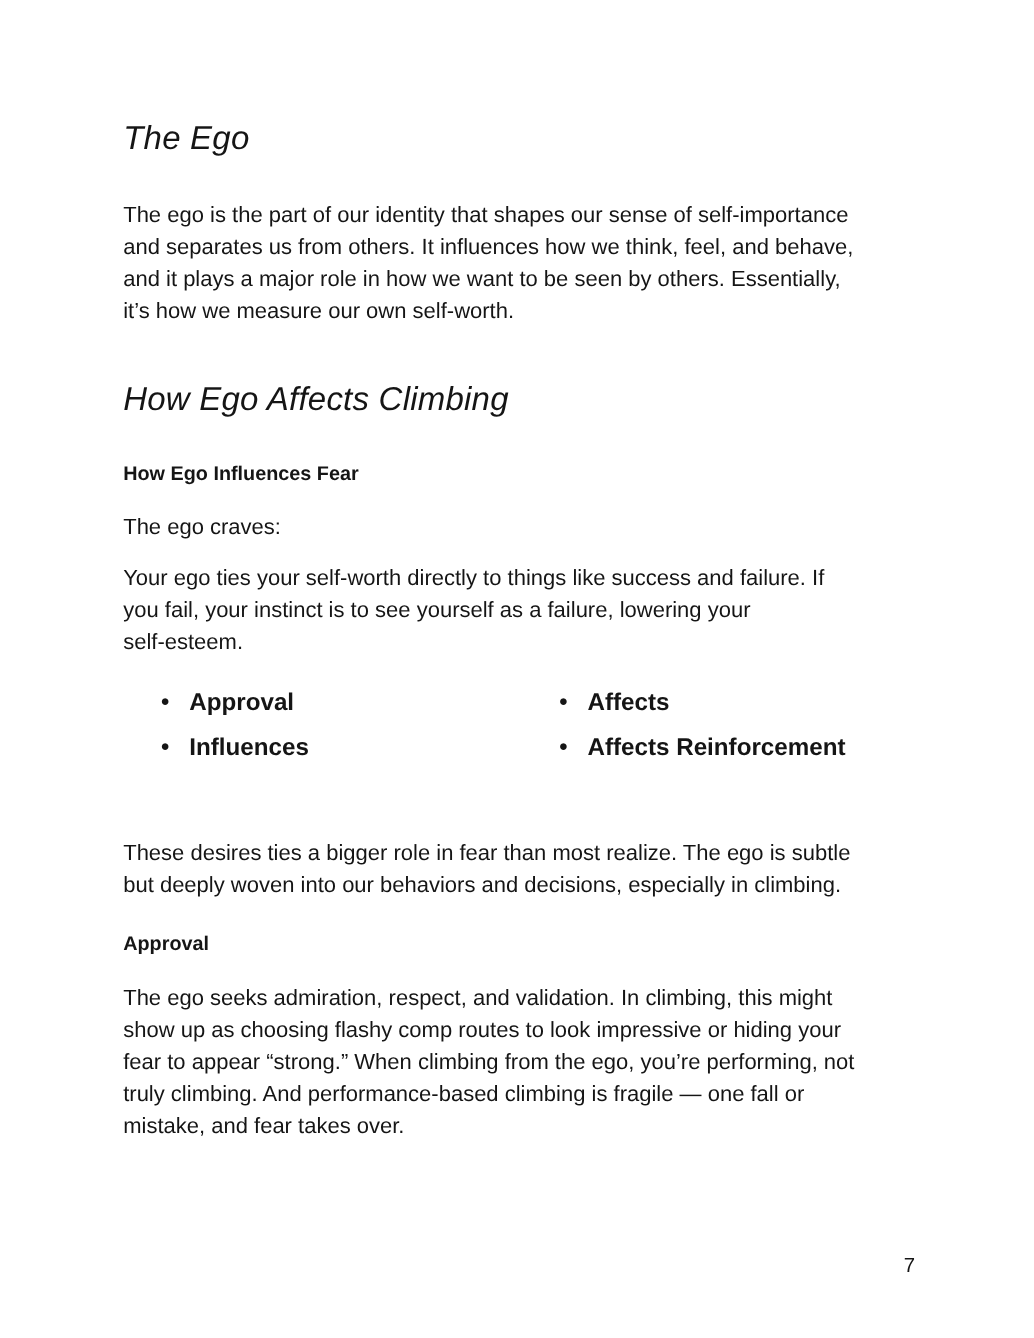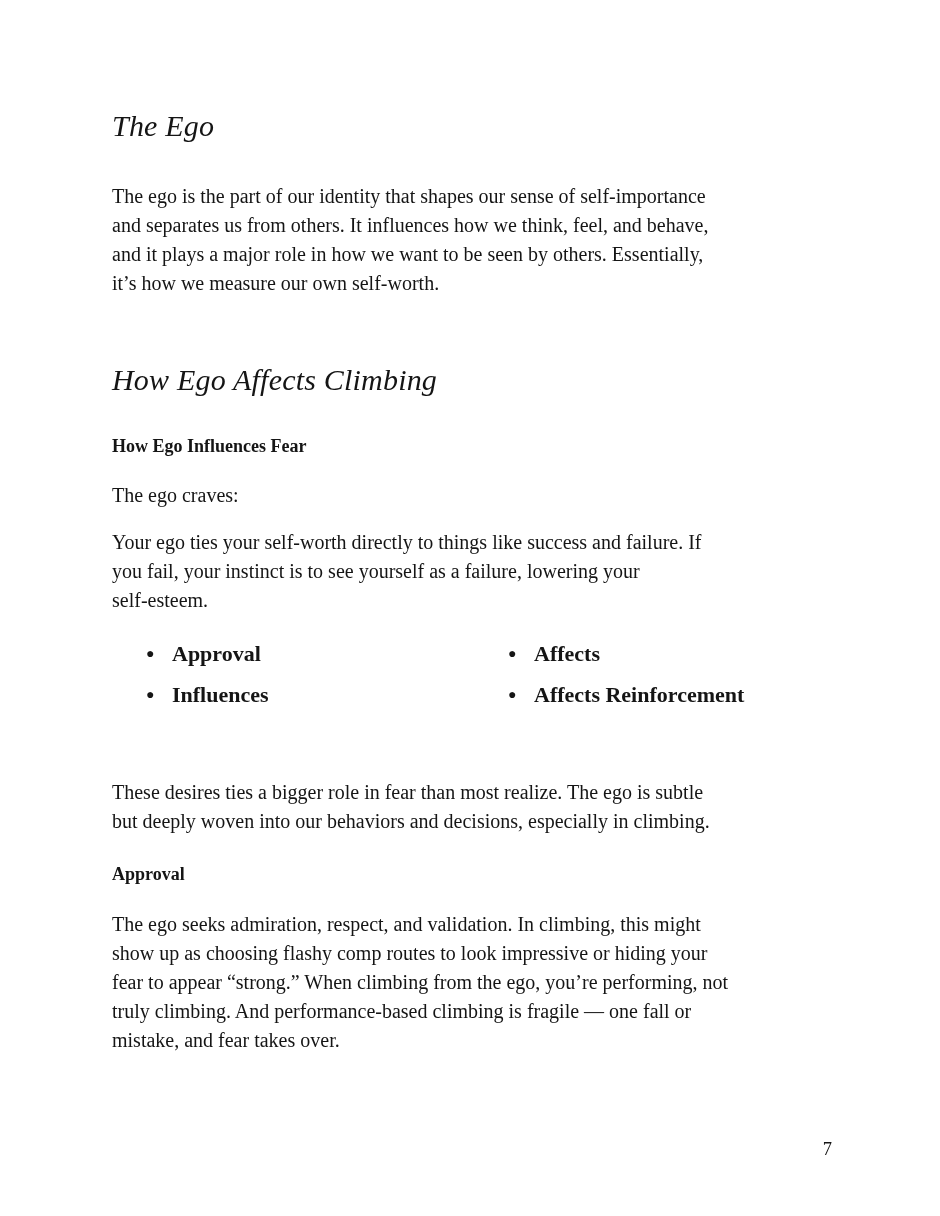--- a/index.html
+++ b/index.html
@@ -2,39 +2,39 @@
 <html><head>
 <meta charset="utf-8">
 <style>
   * { margin: 0; padding: 0; box-sizing: border-box; }
   html, body { background: #ffffff; }
   .page {
     position: relative;
     width: 940px;
     height: 1216px;
     background: #ffffff;
-    font-family: Liberation Serif, serif;
+    font-family: Liberation Sans, sans-serif;
     color: #151515;
     overflow: hidden;
   }
   .content {
     position: absolute;
     left: 112px;
     top: 0;
     width: 724px;
   }
   .h1 {
     font-size: 30px;
     font-style: italic;
     font-weight: 400;
     line-height: 36px;
     letter-spacing: 0.2px;
   }
   .h1-a { margin-top: 108px; }
-  .h1-b { margin-top: 64px; }
+  .h1-b { margin-top: 48px; }
   .h2 {
     font-size: 18px;
     font-weight: 700;
     line-height: 30px;
   }
   .h2-fear { margin-top: 33px; }
   .h2-approval { margin-top: 23px; }
   .para {
     font-size: 20px;
     line-height: 29px;

